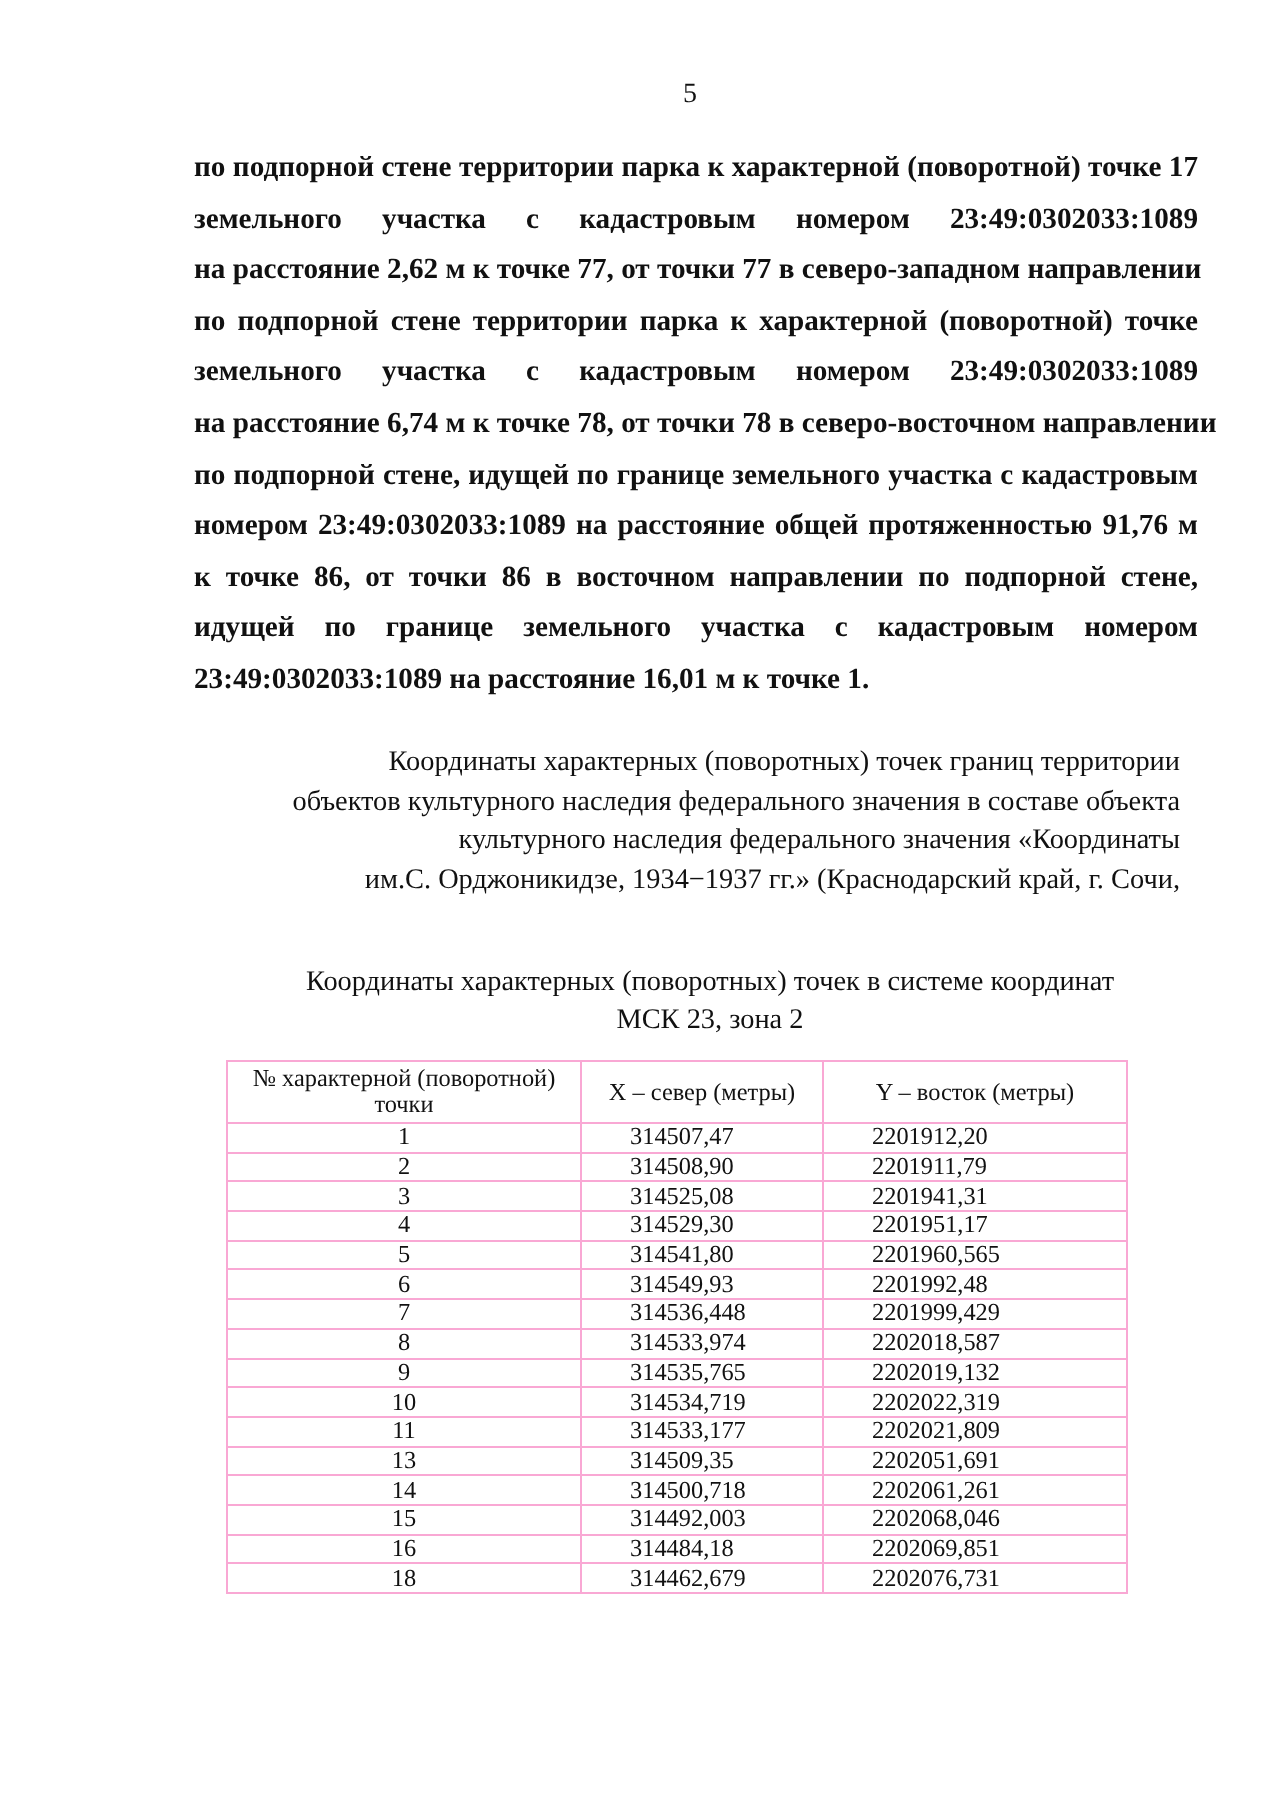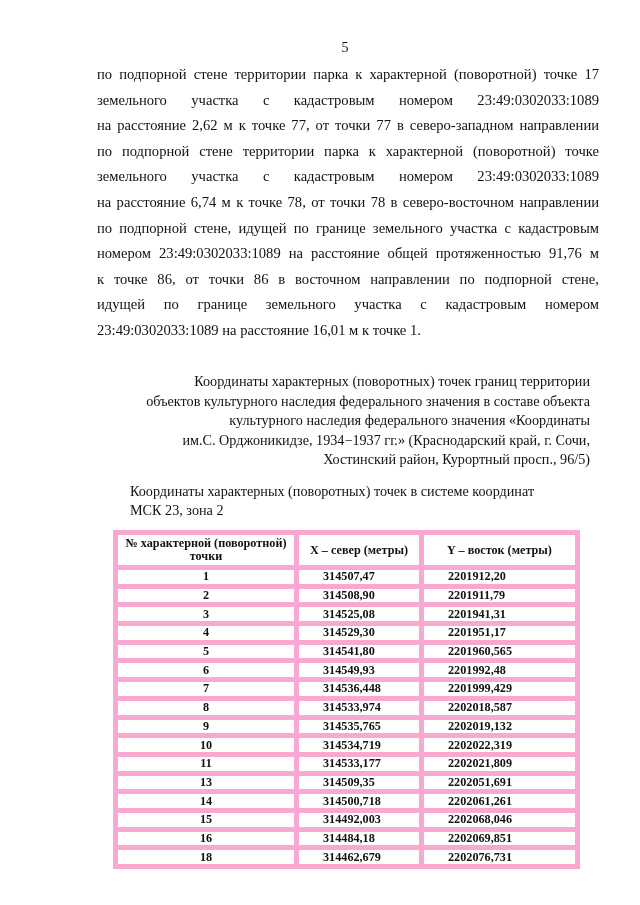--- a/index.html
+++ b/index.html
@@ -5,39 +5,39 @@
     html, body { margin: 0; padding: 0; background: #ffffff; }
     body {
       width: 640px; height: 905px; position: relative; overflow: hidden;
       font-family: "Liberation Serif", "DejaVu Serif", serif; color: #111;
     }
     .page-number {
       position: absolute; top: 40px; left: 0; width: 690px; text-align: center;
       font-size: 14px;
     }
     .body-text {
-      position: absolute; left: 97px; top: 62px; width: 502px;
-      font-size: 14.6px; line-height: 25.6px; text-align: justify;
+      position: absolute; left: 97px; top: 72px; width: 502px;
+      font-size: 14.6px; line-height: 25.6px; text-align: justify; font-weight: bold;
     }
     .body-text .line { display: block; text-align: justify; text-align-last: justify; height: 25.6px; white-space: nowrap; }
     .body-text .line.last { text-align-last: left; }
     .title-block {
       position: absolute; left: 90px; top: 372px; width: 500px;
       text-align: right; font-size: 14.2px; line-height: 19.6px;
     }
     .subtitle-block {
       position: absolute; left: 130px; top: 482px; width: 450px;
-      text-align: left; font-size: 14.2px; line-height: 19px;
+      text-align: center; font-size: 14.2px; line-height: 19px;
     }
     table.coords {
       position: absolute; left: 113px; top: 530px;
       border-collapse: collapse; font-size: 12.2px; line-height: 13px;
     }
     table.coords th, table.coords td {
-      border: 5px solid #f9a8d4; padding: 0 4px; font-weight: bold; margin-top: 28px;
+      border: 1px solid #f9a8d4; padding: 0 4px; font-weight: normal; margin-top: 28px;
     }
     table.coords th { height: 30px; text-align: center; vertical-align: middle; }
     table.coords td { height: 13.7px; }
     table.coords td.num { text-align: center; }
     table.coords td.val { text-align: left; padding-left: 24px; }
     .col-a { width: 168px; }
     .col-b { width: 112px; }
     .col-c { width: 143px; }
   </style>
 </head>
@@ -57,21 +57,20 @@
   <span class="line">к точке 86, от точки 86 в восточном направлении по подпорной стене,</span>
   <span class="line">идущей по границе земельного участка с кадастровым номером</span>
   <span class="line last">23:49:0302033:1089 на расстояние 16,01 м к точке 1.</span>
 </div>
 
 <div class="title-block">
   <div>Координаты характерных (поворотных) точек границ территории</div>
   <div style="white-space:nowrap;">объектов культурного наследия федерального значения в составе объекта</div>
   <div>культурного наследия федерального значения «Координаты</div>
   <div>им.С. Орджоникидзе, 1934−1937 гг.» (Краснодарский край, г. Сочи,</div>
-  <div>Хостинский район, Курортный просп., 96/5)</div>
 </div>
 
 <div class="subtitle-block">
   <div>Координаты характерных (поворотных) точек в системе координат</div>
   <div>МСК 23, зона 2</div>
 </div>
 
 <table class="coords">
   <thead>
     <tr>

